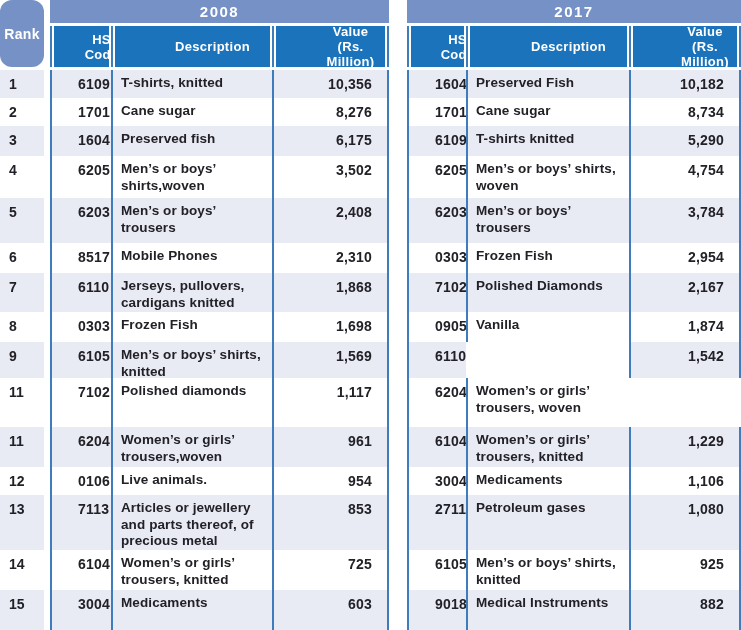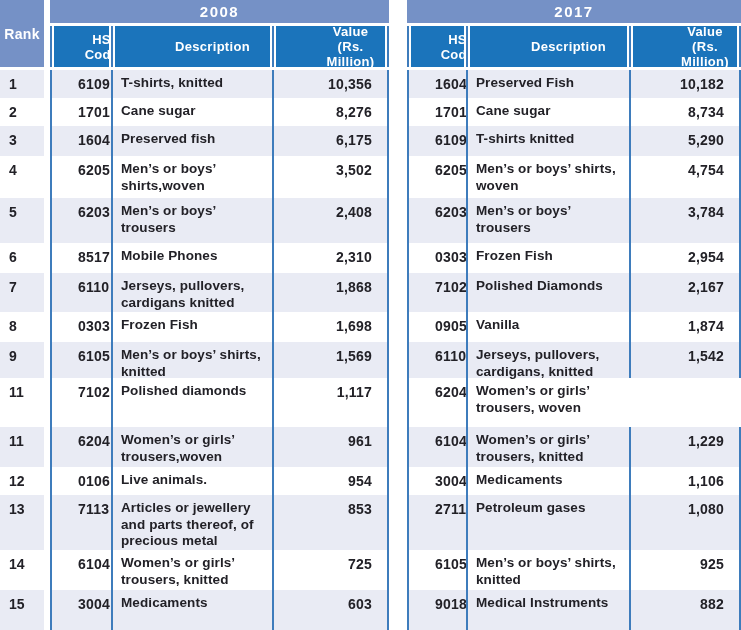--- a/index.html
+++ b/index.html
@@ -23,21 +23,21 @@
   .c1{grid-column:1}.c3{grid-column:3}.c4{grid-column:4}.c5{grid-column:5}
   .c7{grid-column:7}.c8{grid-column:8}.c9{grid-column:9}
   
   .gr5{grid-row:5}.gr6{grid-row:6}.gr7{grid-row:7}.gr8{grid-row:8}.gr9{grid-row:9}
   .gr10{grid-row:10}.gr11{grid-row:11}.gr12{grid-row:12}.gr13{grid-row:13}.gr14{grid-row:14}
   .gr15{grid-row:15}.gr16{grid-row:16}.gr17{grid-row:17}.gr18{grid-row:18}.gr19{grid-row:19}
   .alt{background:var(--stripe);}
   
   .rank-header{
     grid-column:1;grid-row:1/4;background:var(--mid);color:#fff;
-    display:flex;align-items:center;justify-content:center;font-size:14px;letter-spacing:.3px;
+    display:flex;align-items:center;justify-content:center;font-size:14px;letter-spacing:.3px;border-radius:12px;
   }
   .banner{
     grid-row:1;background:var(--mid);color:#fff;display:flex;align-items:center;justify-content:center;
     font-size:15px;letter-spacing:1.5px;
   }
   .banner-left{grid-column:3/6;}
   .banner-right{grid-column:7/10;}
   .sub{
     grid-row:3;background:var(--hdr);color:#fff;
     display:flex;align-items:center;justify-content:center;text-align:center;
@@ -138,21 +138,20 @@
     <div class="val c5 gr12">1,698</div>
     <div class="code c7 gr12">0905</div>
     <div class="desc c8 gr12">Vanilla</div>
     <div class="val c9 gr12">1,874</div>
 
     <div class="rank c1 gr13 alt">9</div>
     <div class="code c3 gr13 alt">6105</div>
     <div class="desc c4 gr13 alt">Men’s or boys’ shirts, knitted</div>
     <div class="val c5 gr13 alt">1,569</div>
     <div class="code c7 gr13 alt">6110</div>
-    <div class="desc c8 gr13 alt">Jerseys, pullovers, cardigans, knitted</div>
     <div class="val c9 gr13 alt">1,542</div>
 
     <div class="rank c1 gr14">11</div>
     <div class="code c3 gr14">7102</div>
     <div class="desc c4 gr14">Polished diamonds</div>
     <div class="val c5 gr14">1,117</div>
     <div class="code c7 gr14">6204</div>
     <div class="desc c8 gr14">Women’s or girls’ trousers, woven</div>
 
     <div class="rank c1 gr15 alt">11</div>

